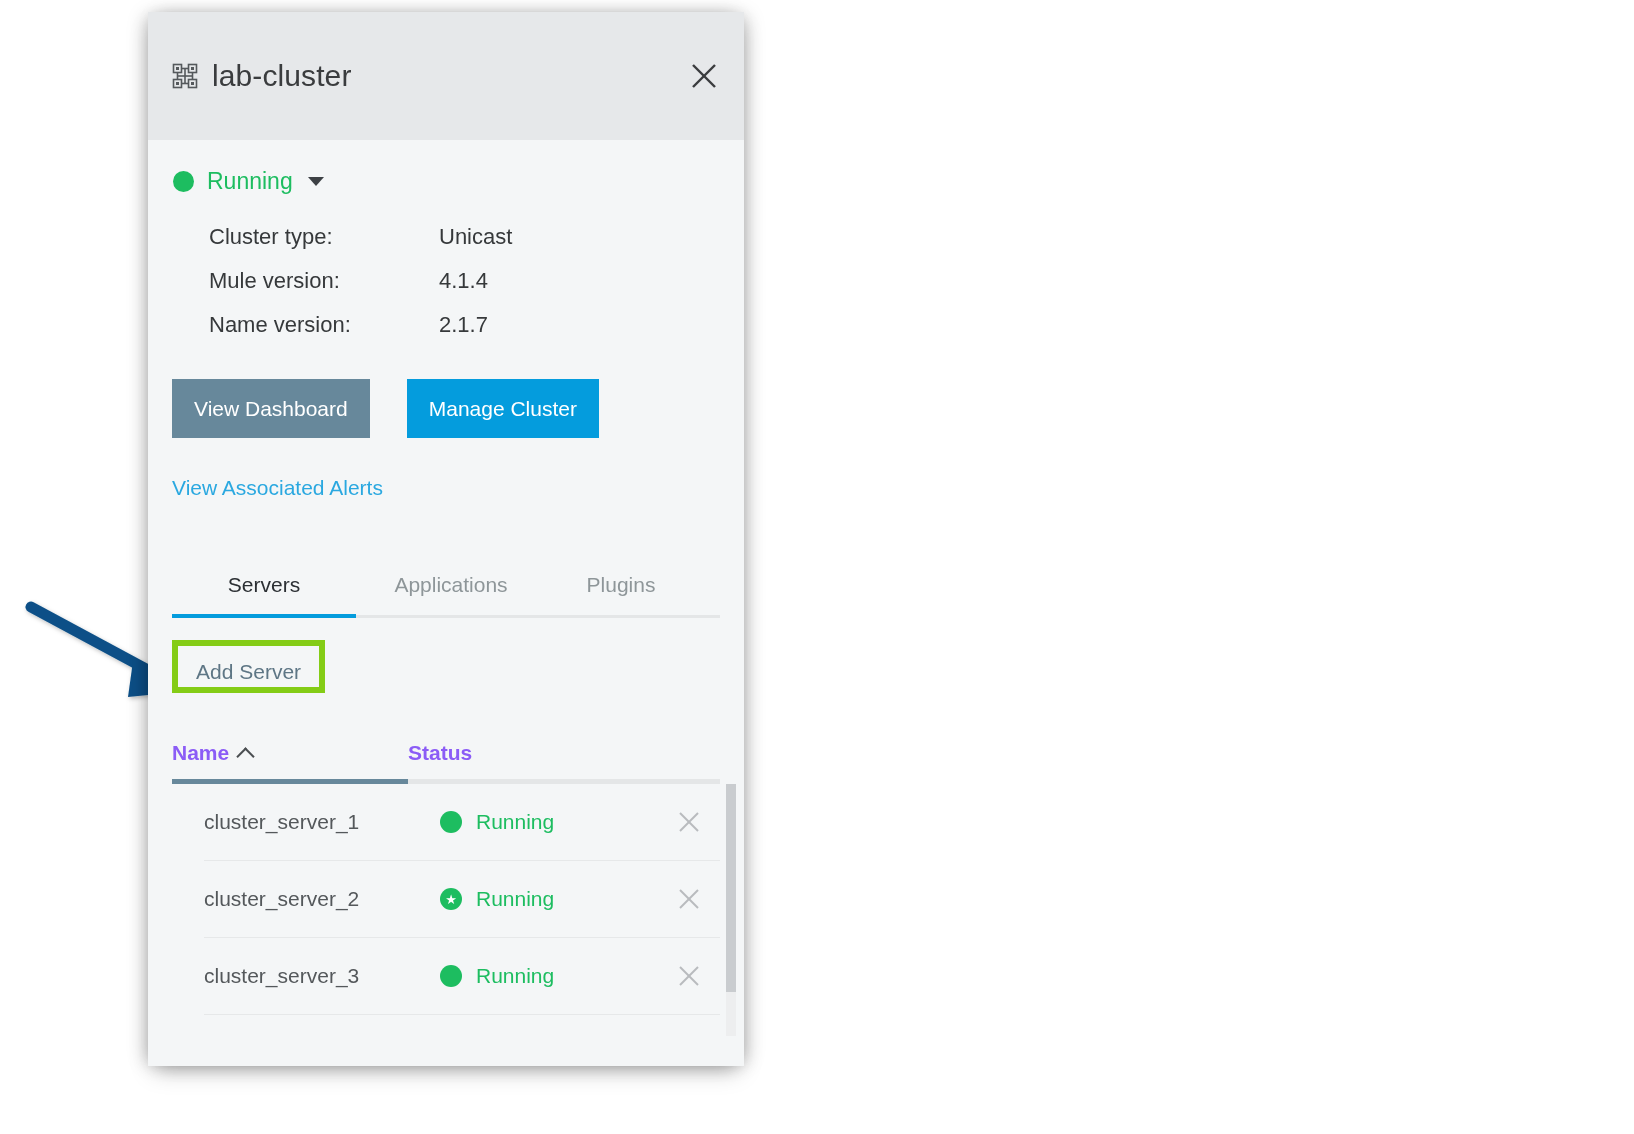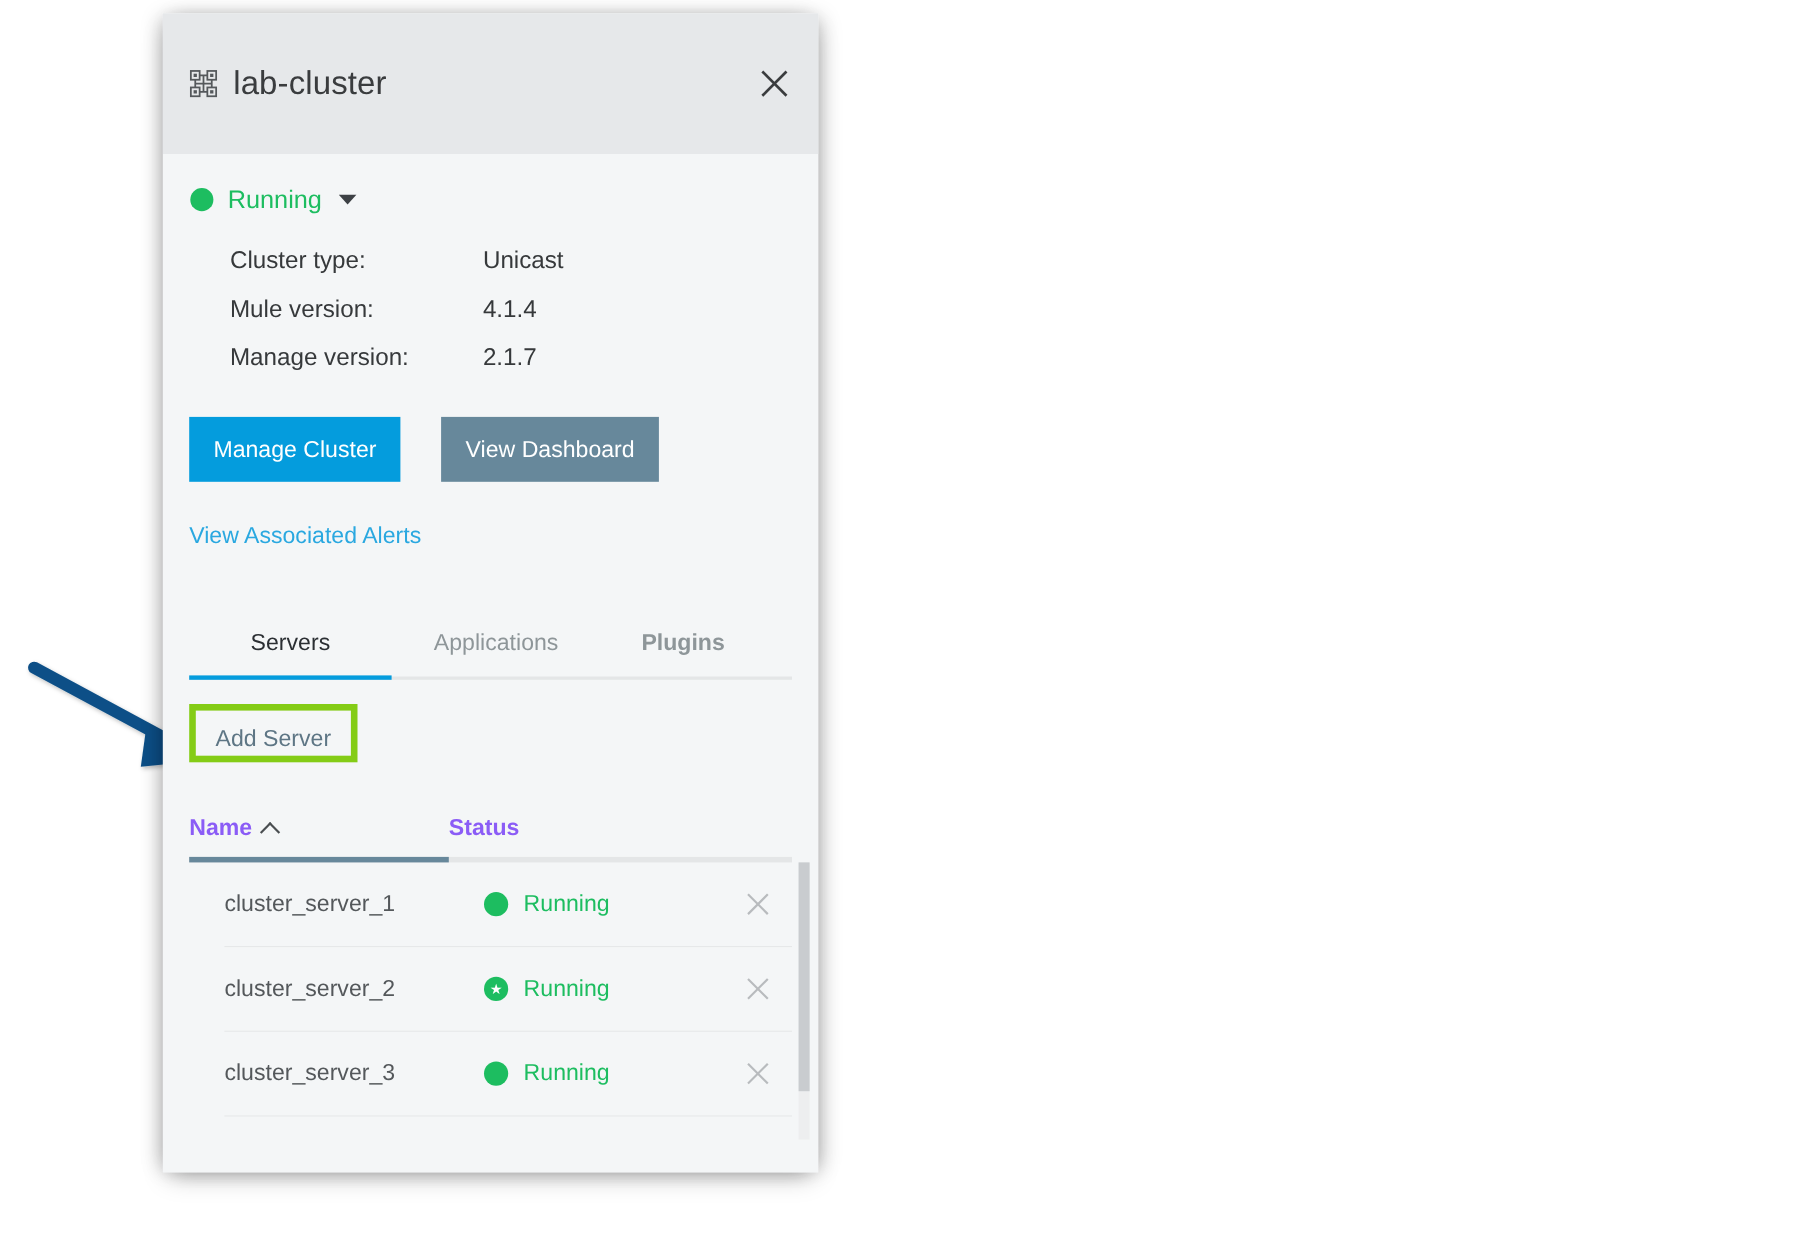--- a/index.html
+++ b/index.html
@@ -158,21 +158,21 @@
     font-size: 21px;
     color: #8e9699;
     padding: 8px 0 18px 0;
     margin-right: 0;
     cursor: pointer;
     text-align: center;
     white-space: nowrap;
   }
   .tab.t0 { width: 184px; }
   .tab.t1 { width: 190px; }
-  .tab.t2 { width: 150px; font-weight: bold; }
+  .tab.t2 { width: 150px; }
   .tab.active {
     color: #2b2f33;
     position: relative;
   }
   .tab.active::after {
     content: "";
     position: absolute;
     left: 0; right: 0;
     bottom: -3px;
     height: 4px;
@@ -370,30 +370,30 @@
         <tbody>
             <tr>
           <td class="k">Cluster type:</td>
           <td class="v">Unicast</td>
         </tr>
         <tr>
           <td class="k">Mule version:</td>
           <td class="v">4.1.4</td>
         </tr>
         <tr>
-          <td class="k">Manage version:</td>
+          <td class="k">Name version:</td>
           <td class="v">2.1.7</td>
         </tr>
       </tbody>
         </table>
 
       
       <div class="btn-row">
+        <button class="btn btn-secondary">View Dashboard</button>
         <button class="btn btn-primary">Manage Cluster</button>
-        <button class="btn btn-secondary">View Dashboard</button>
       </div>
 
       
       <a class="alerts-link">View Associated Alerts</a>
 
       
       <div class="tabs">
         <div class="tab t0 active">Servers</div>
         <div class="tab t1">Applications</div>
         <div class="tab t2">Plugins</div>

